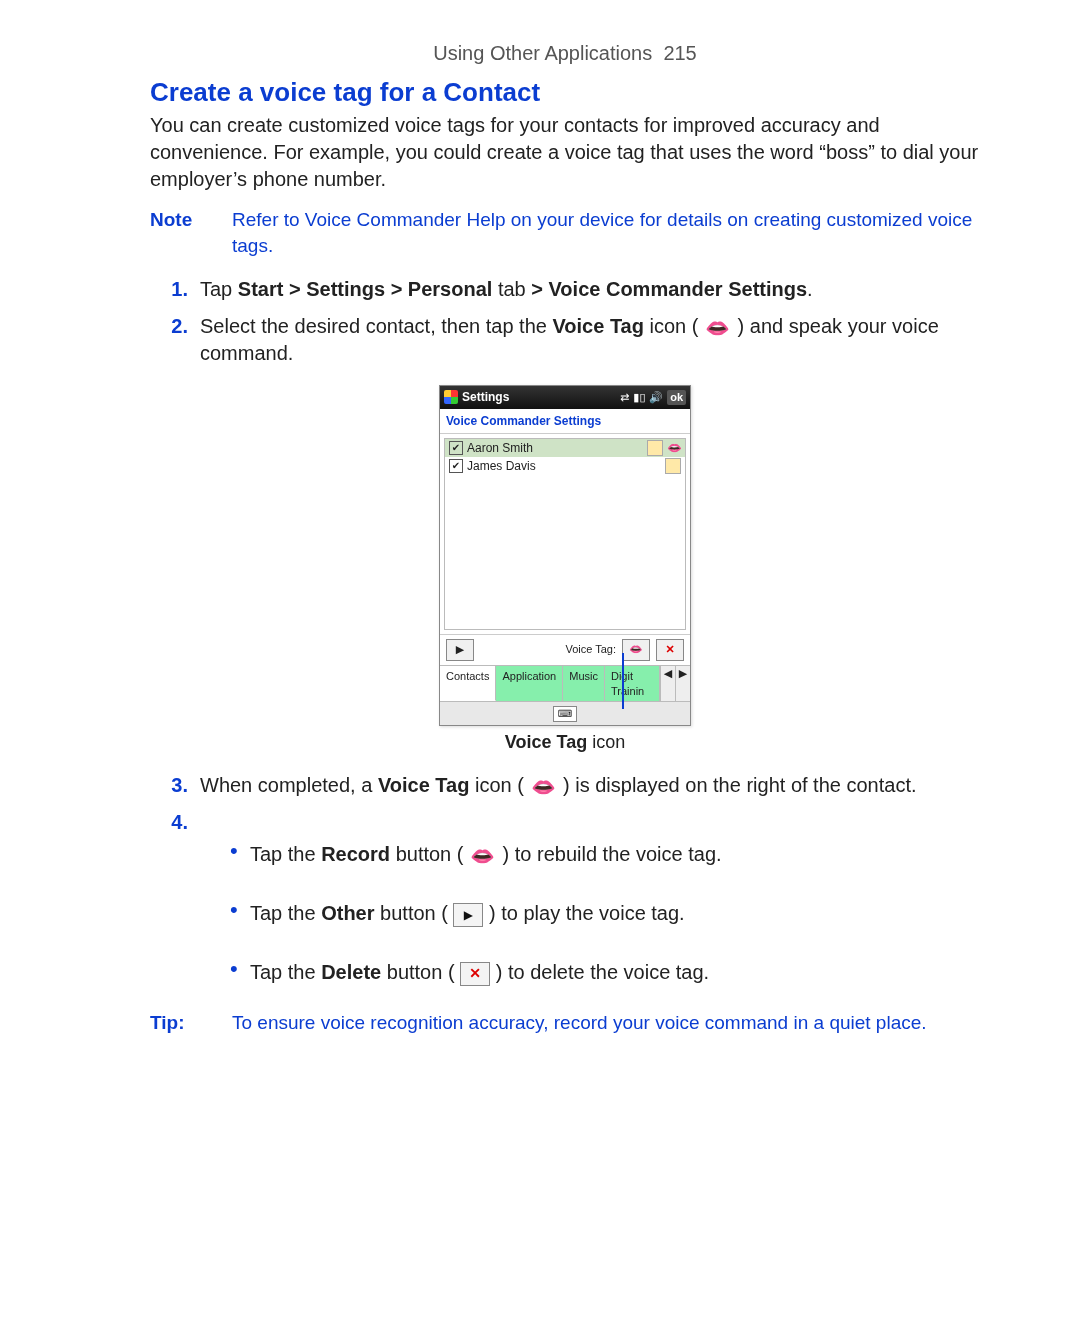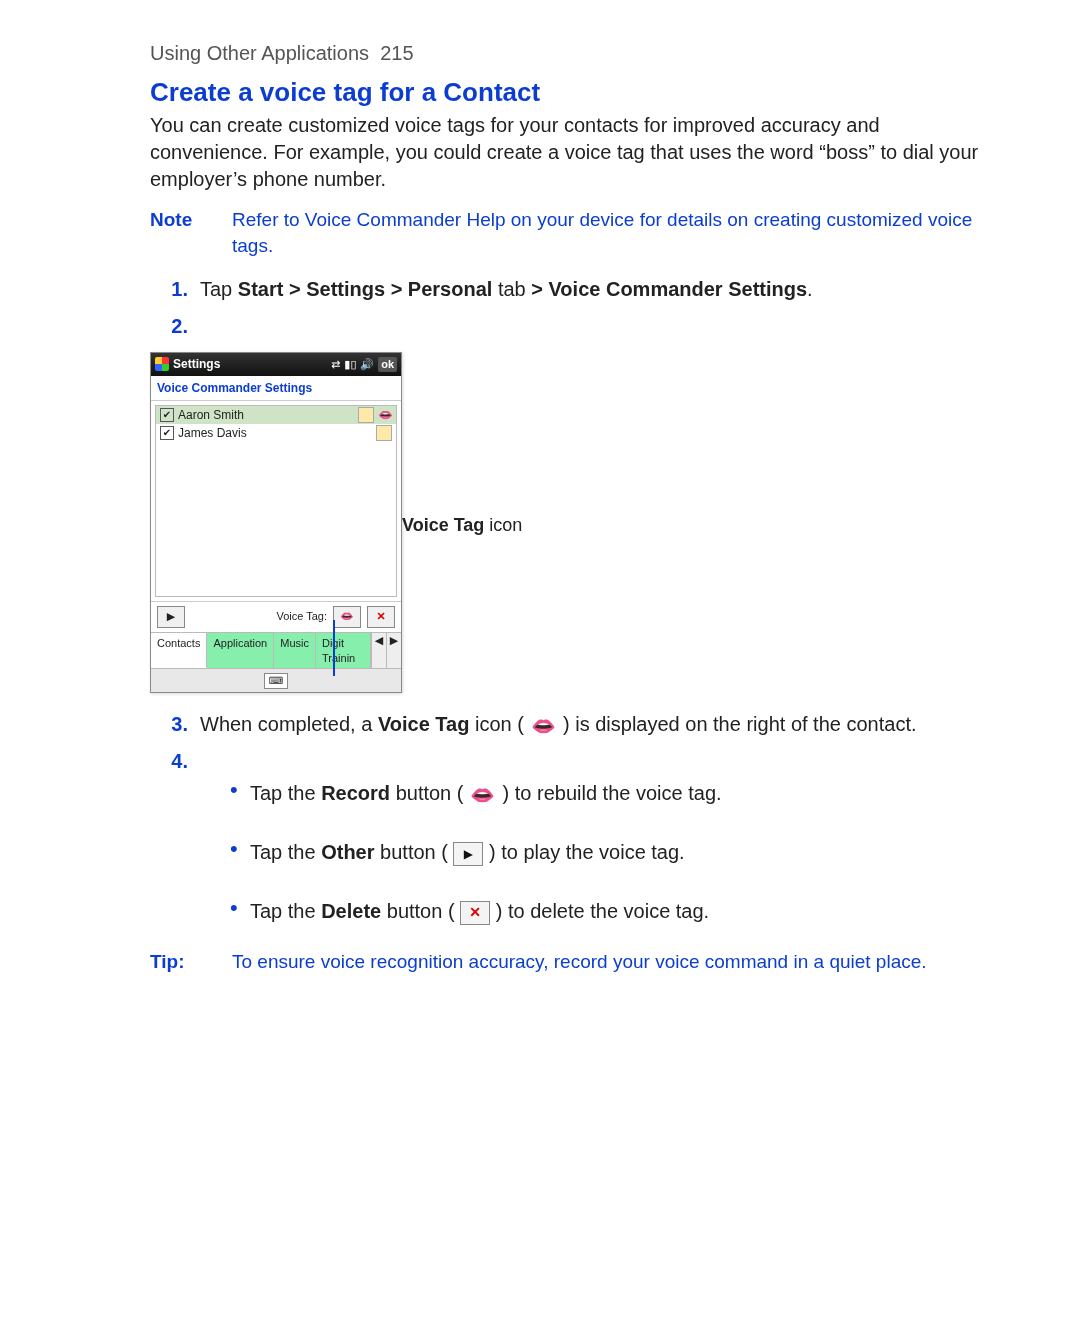--- a/index.html
+++ b/index.html
@@ -6,21 +6,21 @@
     font-family: "Myriad Pro", "Segoe UI", Arial, sans-serif;
     font-size: 20px;
     line-height: 1.35;
     color: #222;
     margin: 0;
     padding: 40px 100px 80px 150px;
     width: 1080px;
     box-sizing: border-box;
   }
   .header-line {
-    text-align: left;
+    text-align: center;
     color: #555;
     font-size: 20px;
     margin-bottom: 8px;
   }
   h1 {
     color: #0b3dd1;
     font-size: 26px;
     margin: 0 0 2px 0;
     font-weight: bold;
   }
@@ -44,21 +44,21 @@
     width: 28px; height: 22px; border:1px solid #888; background:#f4f4f4;
     text-align:center; line-height:20px; font-size:14px;
   }
   .lips-icon { border:none; background:none; color:#d00; font-size:20px; line-height:22px;}
   .x-icon { color:#d00; font-weight:bold; }
   .play-icon-inline::before { content:"▶"; font-size:12px; color:#111;}
   ul.bullets { list-style:none; padding-left: 30px; margin: 6px 0 14px 0;}
   ul.bullets li { position:relative; padding-left: 20px; margin-bottom:10px;margin-top:32px;}
   ul.bullets li::before { content:"•"; color:#0b3dd1; position:absolute; left:0; font-size:22px; line-height:20px;}
   
-  .device-wrap { display:flex; flex-direction:row; align-items:center; margin: 12px 0 18px 0;}
+  .device-wrap { display:flex; flex-direction:column; align-items:center; margin: 12px 0 18px 0;}
   .device {
     width: 250px; border:1px solid #888; background:#fff; font-family: Tahoma, sans-serif; font-size:12px;
     box-shadow: 1px 1px 3px rgba(0,0,0,0.15);
   }
   .titlebar {
     background: linear-gradient(#333,#111); color:#fff; display:flex; align-items:center;
     padding:3px 4px; gap:4px;
   }
   .win-flag {
     width:14px; height:14px; display:inline-block;
@@ -115,20 +115,21 @@
 <ol class="steps">
   <li>
     <span class="num">1.</span>
     <span class="body">
       <span>Tap </span><b>Start &gt; Settings &gt; Personal</b><span> tab </span><b>&gt; Voice Commander Settings</b><span>.</span>
     </span>
   </li>
   <li>
     <span class="num">2.</span>
     <span class="body">
+      <p><span>Select the desired contact, then tap the </span><b>Voice Tag</b><span> icon ( </span><span class="inline-icon lips-icon">👄</span><span> ) and speak your voice command.</span></p>
     </span>
   </li>
 </ol>
 
 <div class="device-wrap">
   <div class="device-outer">
   <div class="device">
     <div class="titlebar">
       <span class="win-flag"></span>
       <span class="tb-title">Settings</span>

